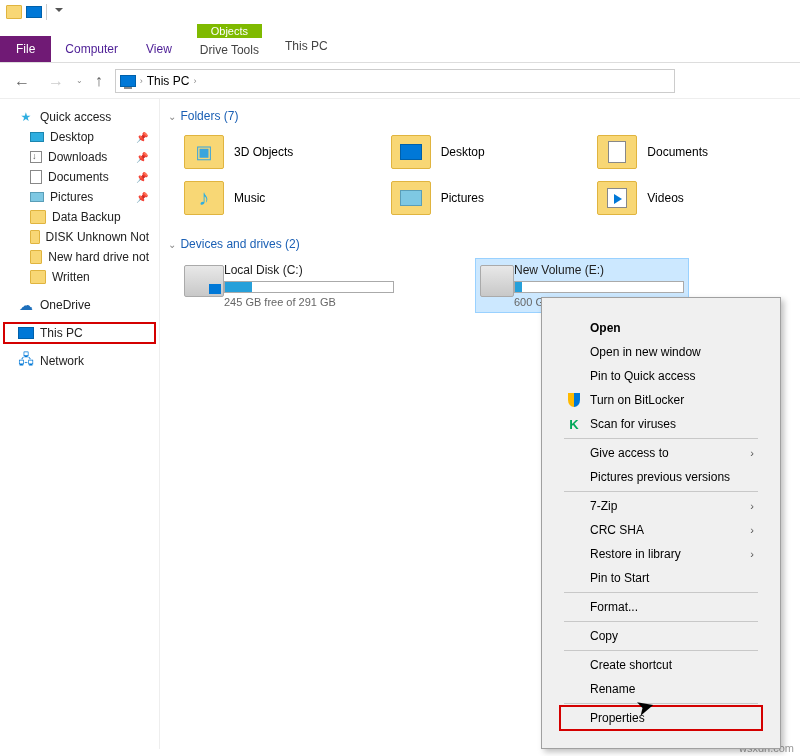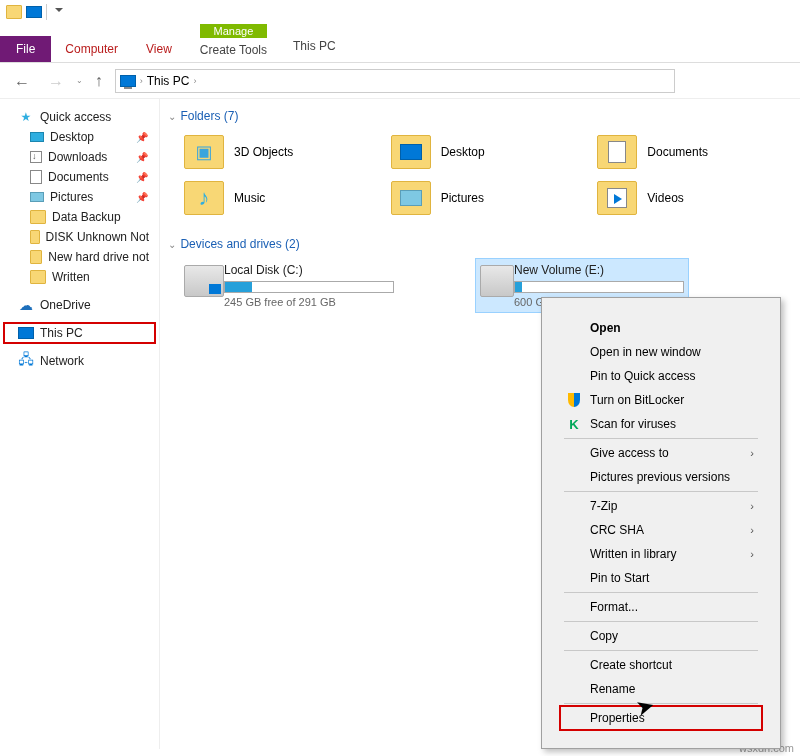--- a/index.html
+++ b/index.html
@@ -7,21 +7,21 @@
 
     
     .qat { height: 24px; display: flex; align-items: center; padding-left: 6px; gap: 4px; }
     .qat .ic { width: 16px; height: 16px; display: flex; align-items: center; justify-content: center; color: #555; }
     .qat .sep { width: 1px; height: 16px; background: #ccc; }
     .qat .dd { width: 8px; height: 8px; border-left: 4px solid transparent; border-right: 4px solid transparent; border-top: 4px solid #555; }
 
     
     .ribbon { display: flex; align-items: flex-end; height: 26px; border-bottom: 1px solid #ddd; }
     .file-tab { background: #701a75; color: #fff; padding: 6px 16px; height: 26px; display: flex; align-items: center; }
-    .tab { color: #b91c1c; padding: 5px 14px; height: 26px; display: flex; flex-direction: column; justify-content: center; align-items: center; cursor: pointer; }
+    .tab { color: #4c1d95; padding: 5px 14px; height: 26px; display: flex; flex-direction: column; justify-content: center; align-items: center; cursor: pointer; }
     .tab-group { display: flex; flex-direction: column; align-items: center; justify-content: flex-end; }
     .group-label { background: #7fba00; color: #fff; font-size: 11px; padding: 1px 14px; margin-bottom: 0; }
     .tab-context { color: #444; padding: 5px 10px; }
     .title-tab { color: #444; padding: 0 16px; font-size: 12px; }
 
     
     .nav { display: flex; align-items: center; height: 36px; padding: 0 8px; gap: 6px; border-bottom: 1px solid #eee; }
     .nav .arrow { color: #666; font-size: 16px; padding: 4px 6px; }
     .nav .arrow.dis { color: #ccc; }
     .nav .small-dd { font-size: 8px; color: #888; }
@@ -108,22 +108,22 @@
     </span>
 </div>
 
 <div style="display:flex; align-items:flex-end;">
   <div class="ribbon" style="flex:0 0 auto; border-bottom:none;">
     <div class="file-tab">File</div>
     <div class="tab">Computer</div>
     <div class="tab">View</div>
   </div>
   <div class="tab-group" style="margin-left:4px;">
-    <div class="group-label">Manage</div>
-    <div class="tab-context">Create Tools</div>
+    <div class="group-label">Objects</div>
+    <div class="tab-context">Drive Tools</div>
   </div>
   <div class="title-tab" style="align-self:center; margin-top:6px;">This PC</div>
 </div>
 <div style="height:1px; background:#ddd;"></div>
 
 <div class="nav">
   <span class="arrow">←</span>
   <span class="arrow dis">→</span>
   <span class="small-dd">⌄</span>
   <span class="arrow">↑</span>
@@ -299,21 +299,21 @@
   <div class="ctx-sep"></div>
   <div class="ctx-item">
       <span>7-Zip</span>
       <span class="sub">›</span>
     </div>
   <div class="ctx-item">
       <span>CRC SHA</span>
       <span class="sub">›</span>
     </div>
   <div class="ctx-item">
-      <span>Written in library</span>
+      <span>Restore in library</span>
       <span class="sub">›</span>
     </div>
   <div class="ctx-item">
       <span>Pin to Start</span>
     </div>
   <div class="ctx-sep"></div>
   <div class="ctx-item">
       <span>Format...</span>
     </div>
   <div class="ctx-sep"></div>

